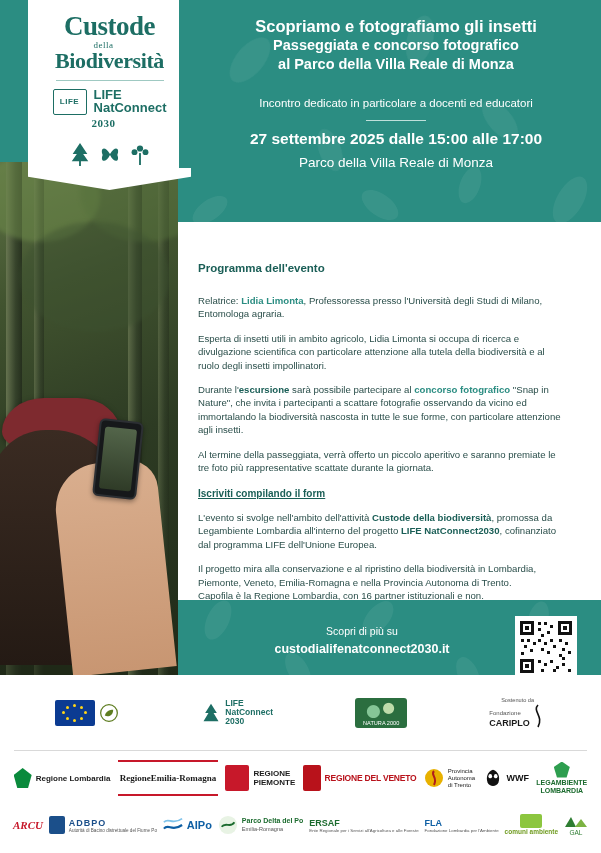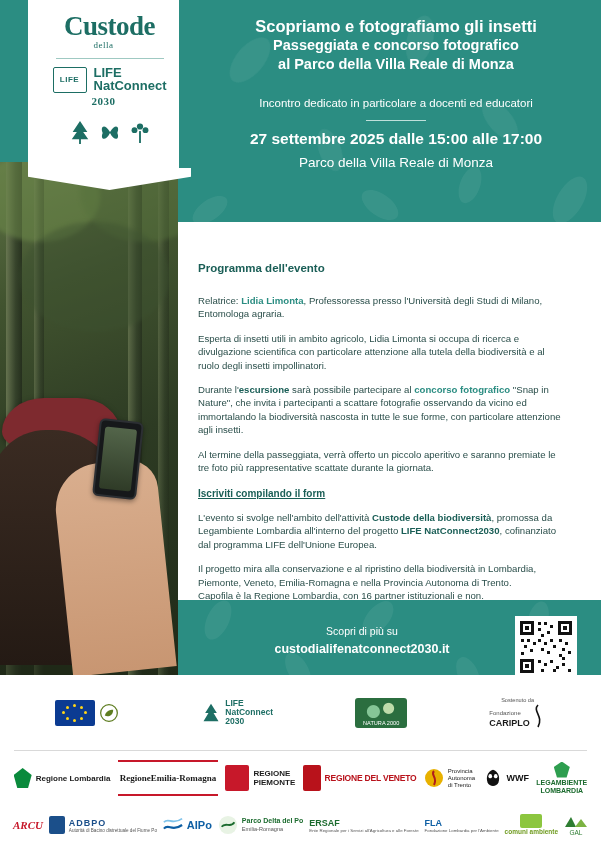--- a/index.html
+++ b/index.html
@@ -212,20 +212,21 @@
         <ellipse cx="380" cy="205" rx="11" ry="21" transform="rotate(-55 380 205)"></ellipse>
         <ellipse cx="470" cy="185" rx="10" ry="19" transform="rotate(20 470 185)"></ellipse>
       </g>
     </svg>
   </div>
 
   <div class="logo-flag">
     <div class="logo-inner">
       <div class="logo-custode">Custode</div>
       <div class="logo-della">della</div>
+      <div class="logo-bio">Biodiversità</div>
       <div class="logo-rule"></div>
       <div class="life-block">
         <div class="life-badge">LIFE</div>
         <div class="life-text">
           <div class="l1">LIFE</div>
           <div class="l2">NatConnect</div>
         </div>
       </div>
       <div class="logo-della" style="margin-top:2px;font-weight:bold;font-size:11px">2030</div>
       <div class="life-icons">

